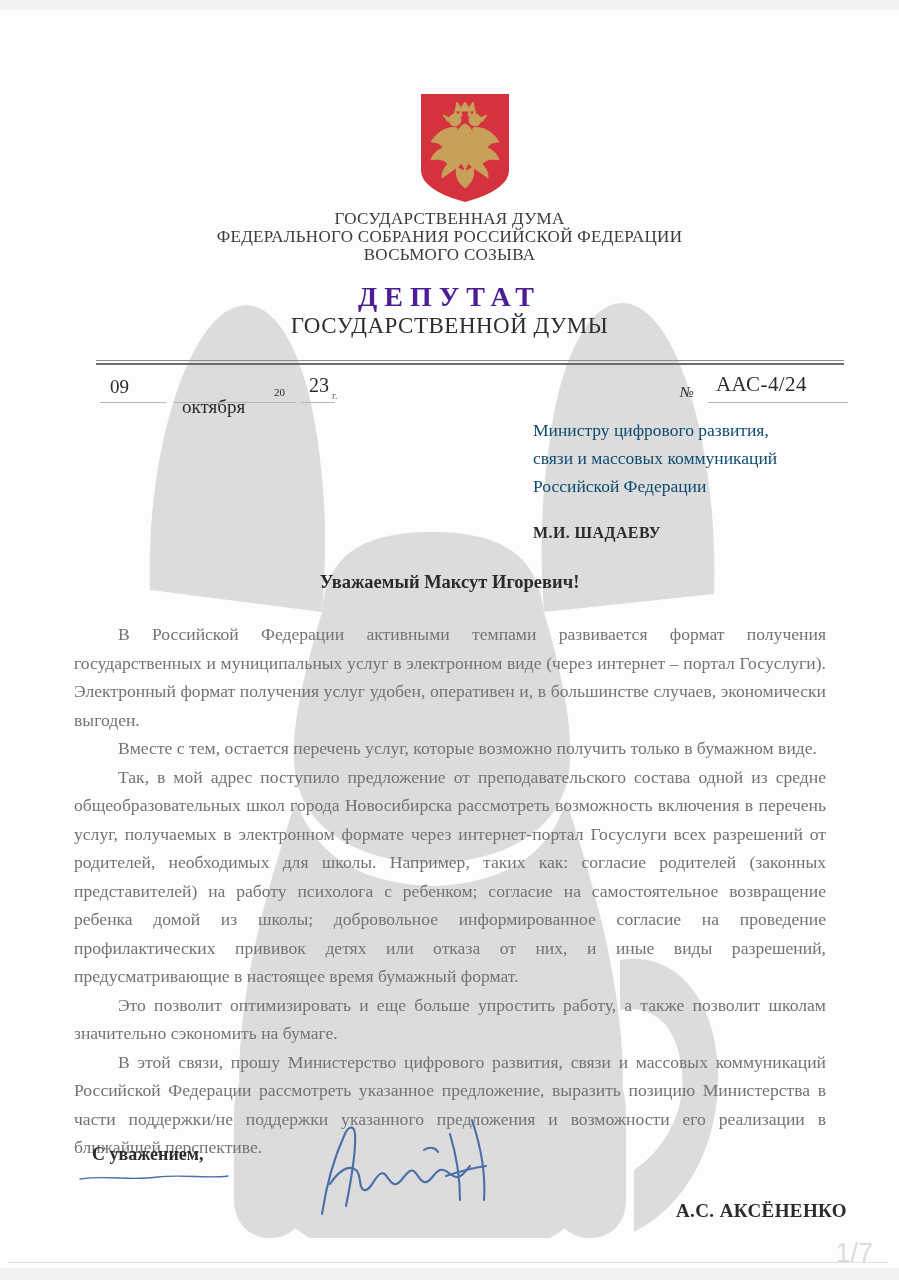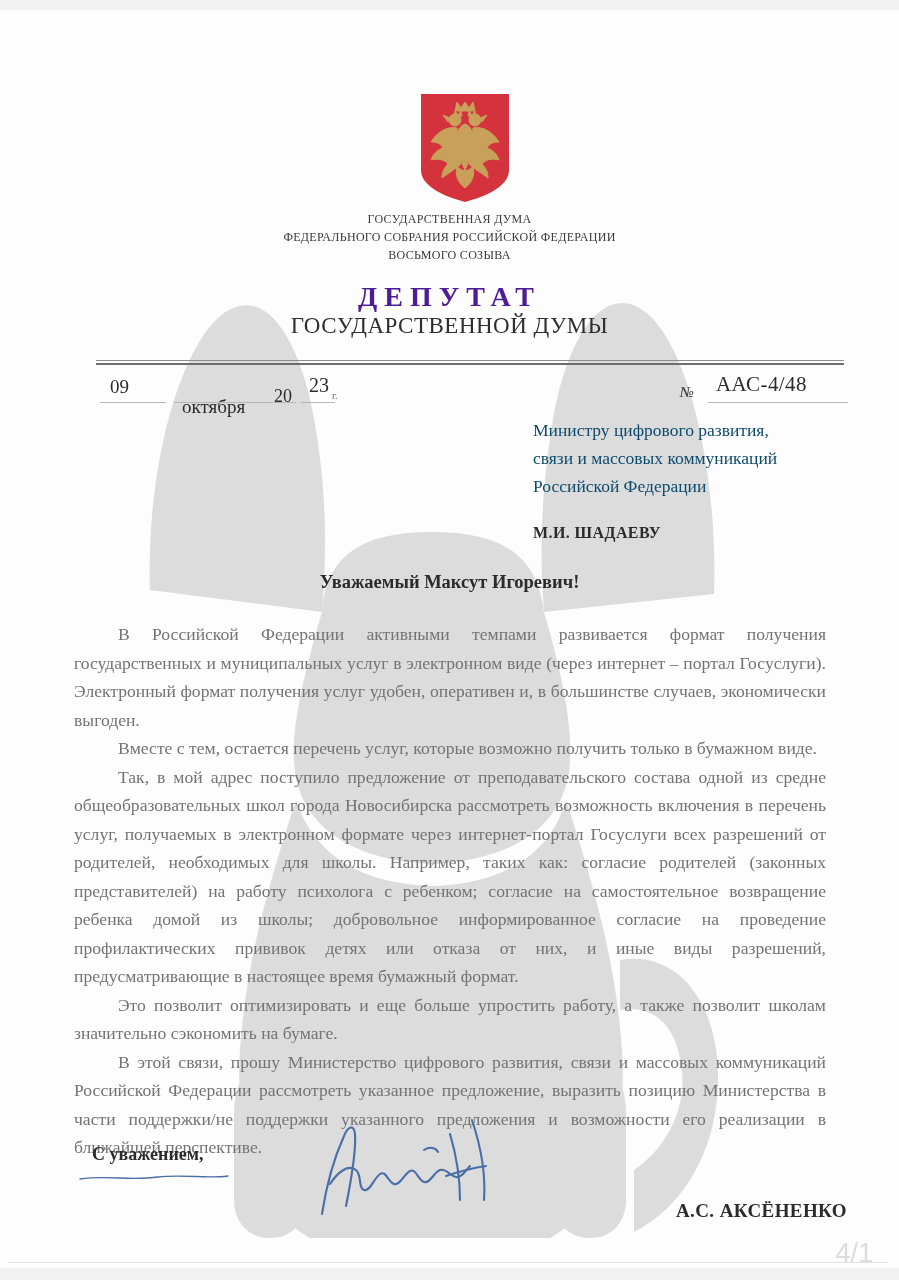--- a/index.html
+++ b/index.html
@@ -70,21 +70,21 @@
 
   
   .letterhead {
     position: absolute;
     top: 200px;
     left: 0;
     width: 899px;
     text-align: center;
   }
   .lh-line {
-    font-size: 12px;
+    font-size: 17px;
     letter-spacing: 0.3px;
     line-height: 18px;
     color: #3a3a3a;
   }
   .deputat {
     margin-top: 17px;
     font-size: 28px;
     font-weight: bold;
     letter-spacing: 7px;
     color: #4c1d95;
@@ -138,21 +138,21 @@
     position: absolute;
     left: 86px;
     top: 4px;
     font-size: 19px;
     margin-top: 20px;
   }
   .meta-cent {
     position: absolute;
     left: 178px;
     top: 14px;
-    font-size: 18px;
+    font-size: 11px;
   }
   .meta-month-line {
     position: absolute;
     left: 78px;
     top: 30px;
     width: 122px;
     height: 1px;
     background: #b6b6b6;
   }
   .meta-year {
@@ -386,21 +386,21 @@
 
       <span class="meta-month">октября</span>
       <span class="meta-cent">20</span>
       <span class="meta-month-line"></span>
 
       <span class="meta-year">23</span>
       <span class="meta-g">г.</span>
       <span class="meta-year-line"></span>
 
       <span class="meta-no">№</span>
-      <span class="meta-num">ААС-4/48</span>
+      <span class="meta-num">ААС-4/24</span>
       <span class="meta-num-line"></span>
     </div>
 
     <div class="addressee">
       <div>Министру цифрового развития,</div>
       <div>связи и массовых коммуникаций</div>
       <div>Российской Федерации</div>
     </div>
     <div class="addressee-name">М.И. ШАДАЕВУ</div>
 
@@ -433,16 +433,16 @@
           <path d="M172 6 C180 30 186 58 184 86"></path>
           <path d="M146 62 C158 58 172 54 186 52"></path>
           <path d="M124 36 C130 32 136 34 138 38"></path>
         </g>
       </svg>
     </div>
 
     <div class="sig-name">А.С. АКСЁНЕНКО</div>
 
     <div class="footer-rule"></div>
-    <div class="page-indicator">4/1</div>
+    <div class="page-indicator">1/7</div>
 
   </div>
 </div>
 
 </body></html>

